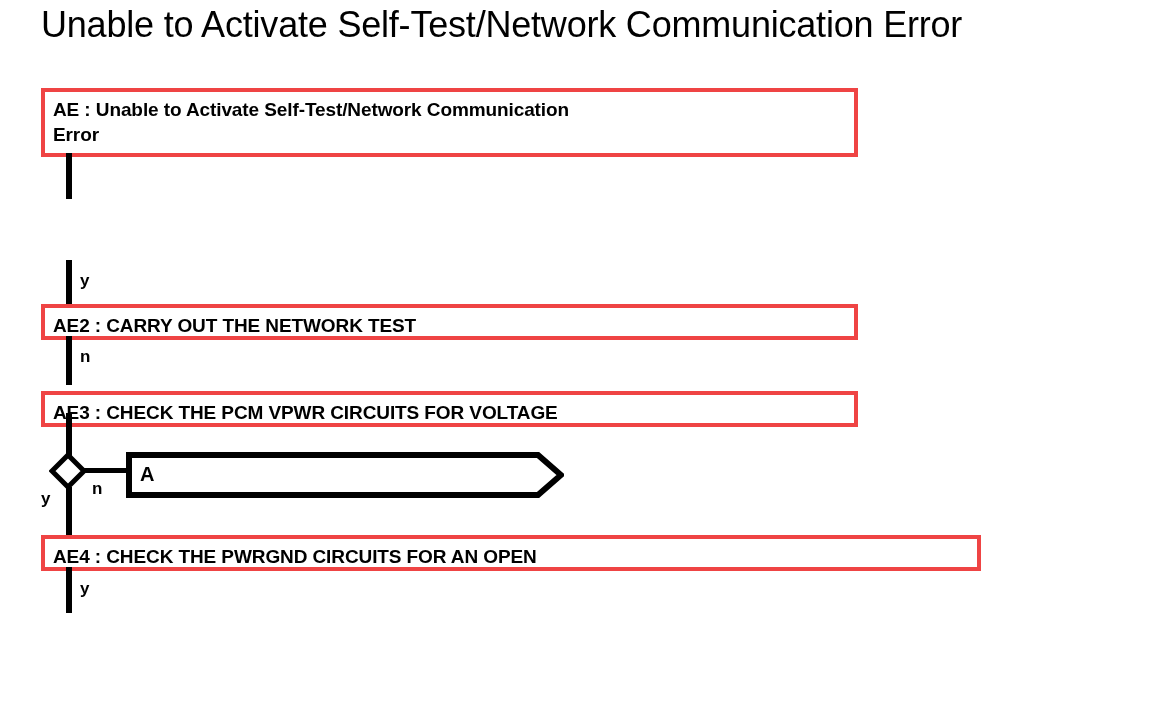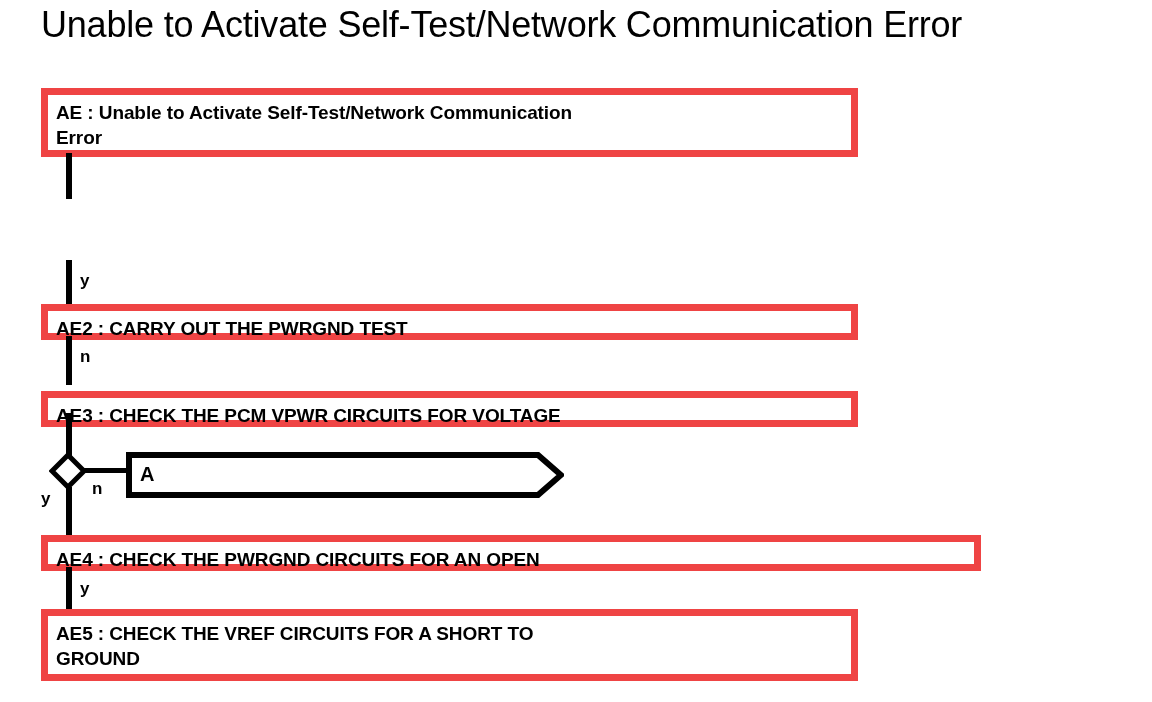--- a/index.html
+++ b/index.html
@@ -32,21 +32,21 @@
     font-weight: normal;
     letter-spacing: -0.2px;
     line-height: 38px;
     white-space: nowrap;
   }
 
   
   .node-box {
     position: absolute;
     box-sizing: border-box;
-    border: 7px solid #ef4444;
+    border: 4px solid #ef4444;
     background: #ffffff;
     font-size: 19px;
     font-weight: bold;
     line-height: 25px;
     padding: 5px 0 0 8px;
     letter-spacing: -0.1px;
   }
   .node-box .node-text {
     display: block;
     white-space: pre-line;
@@ -134,21 +134,21 @@
 Error</span>
   </div>
 
   <div class="connector conn-1"></div>
 
 
   <div class="connector conn-2"></div>
   <div class="branch-label lbl-y1">y</div>
 
   <div class="node-box box-ae2">
-    <span class="node-text">AE2 : CARRY OUT THE PWRGND TEST</span>
+    <span class="node-text">AE2 : CARRY OUT THE NETWORK TEST</span>
   </div>
 
   <div class="connector conn-3"></div>
   <div class="branch-label lbl-n1">n</div>
 
   <div class="node-box box-ae3">
     <span class="node-text">AE3 : CHECK THE PCM VPWR CIRCUITS FOR VOLTAGE</span>
   </div>
 
   <div class="connector conn-4"></div>
@@ -168,18 +168,14 @@
 
   <div class="connector conn-5"></div>
 
   <div class="node-box box-ae4">
     <span class="node-text">AE4 : CHECK THE PWRGND CIRCUITS FOR AN OPEN</span>
   </div>
 
   <div class="connector conn-6"></div>
   <div class="branch-label lbl-y3">y</div>
 
-  <div class="node-box box-ae5">
-    <span class="node-text">AE5 : CHECK THE VREF CIRCUITS FOR A SHORT TO
-GROUND</span>
-  </div>
 
 </div>
 
 </body></html>

